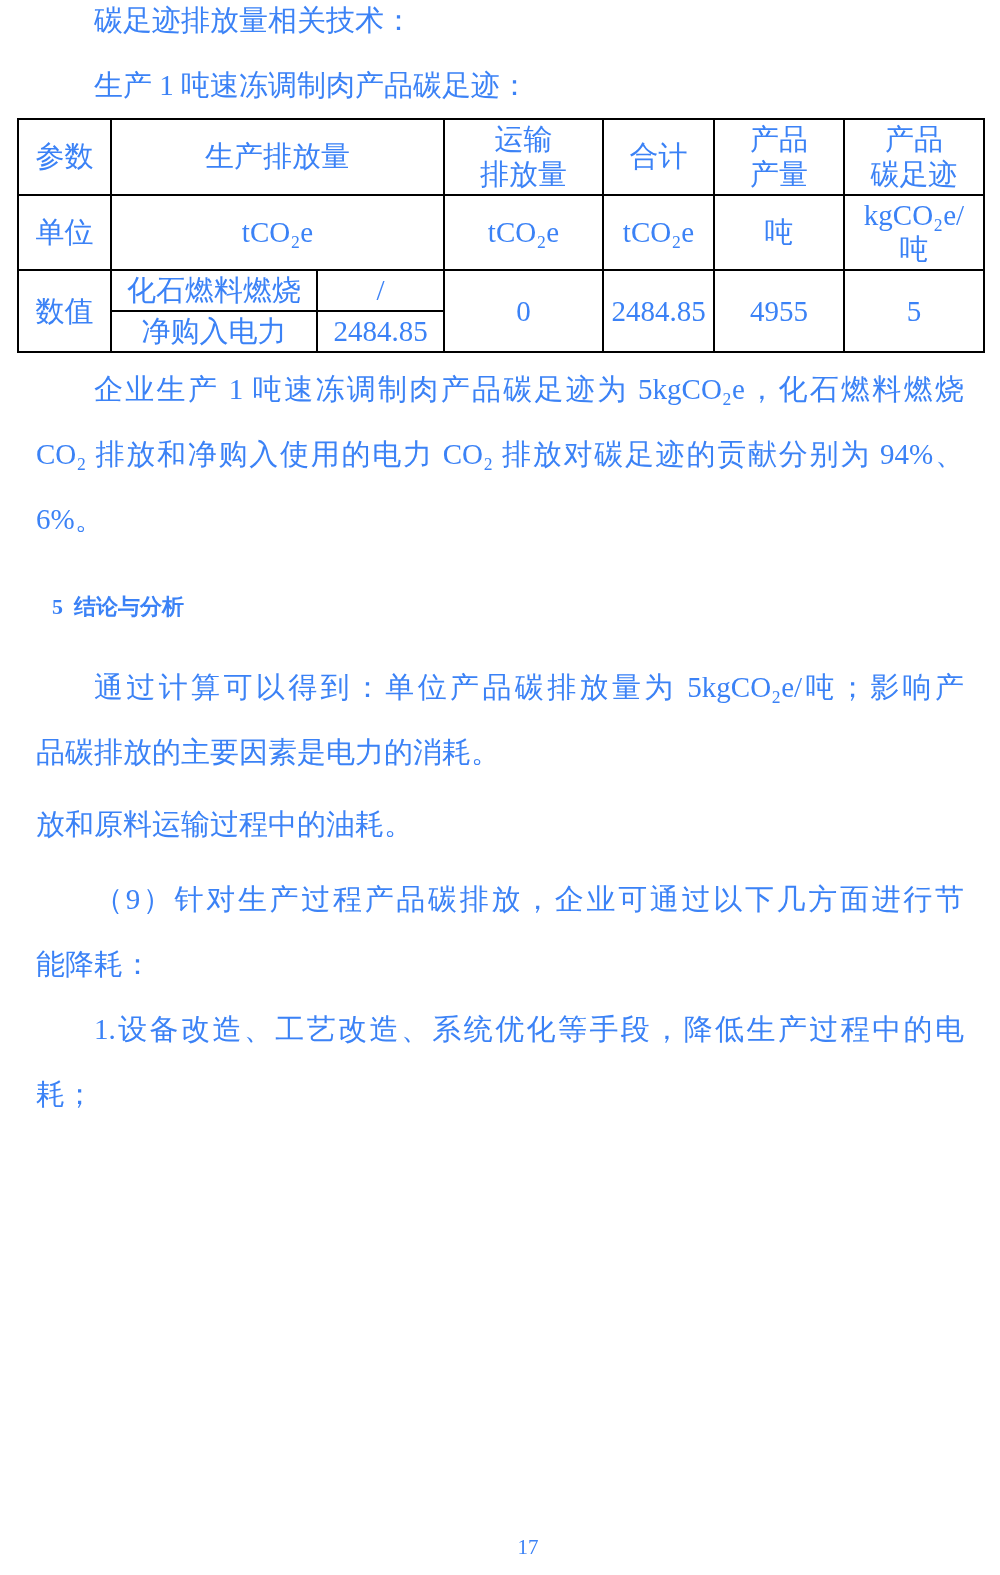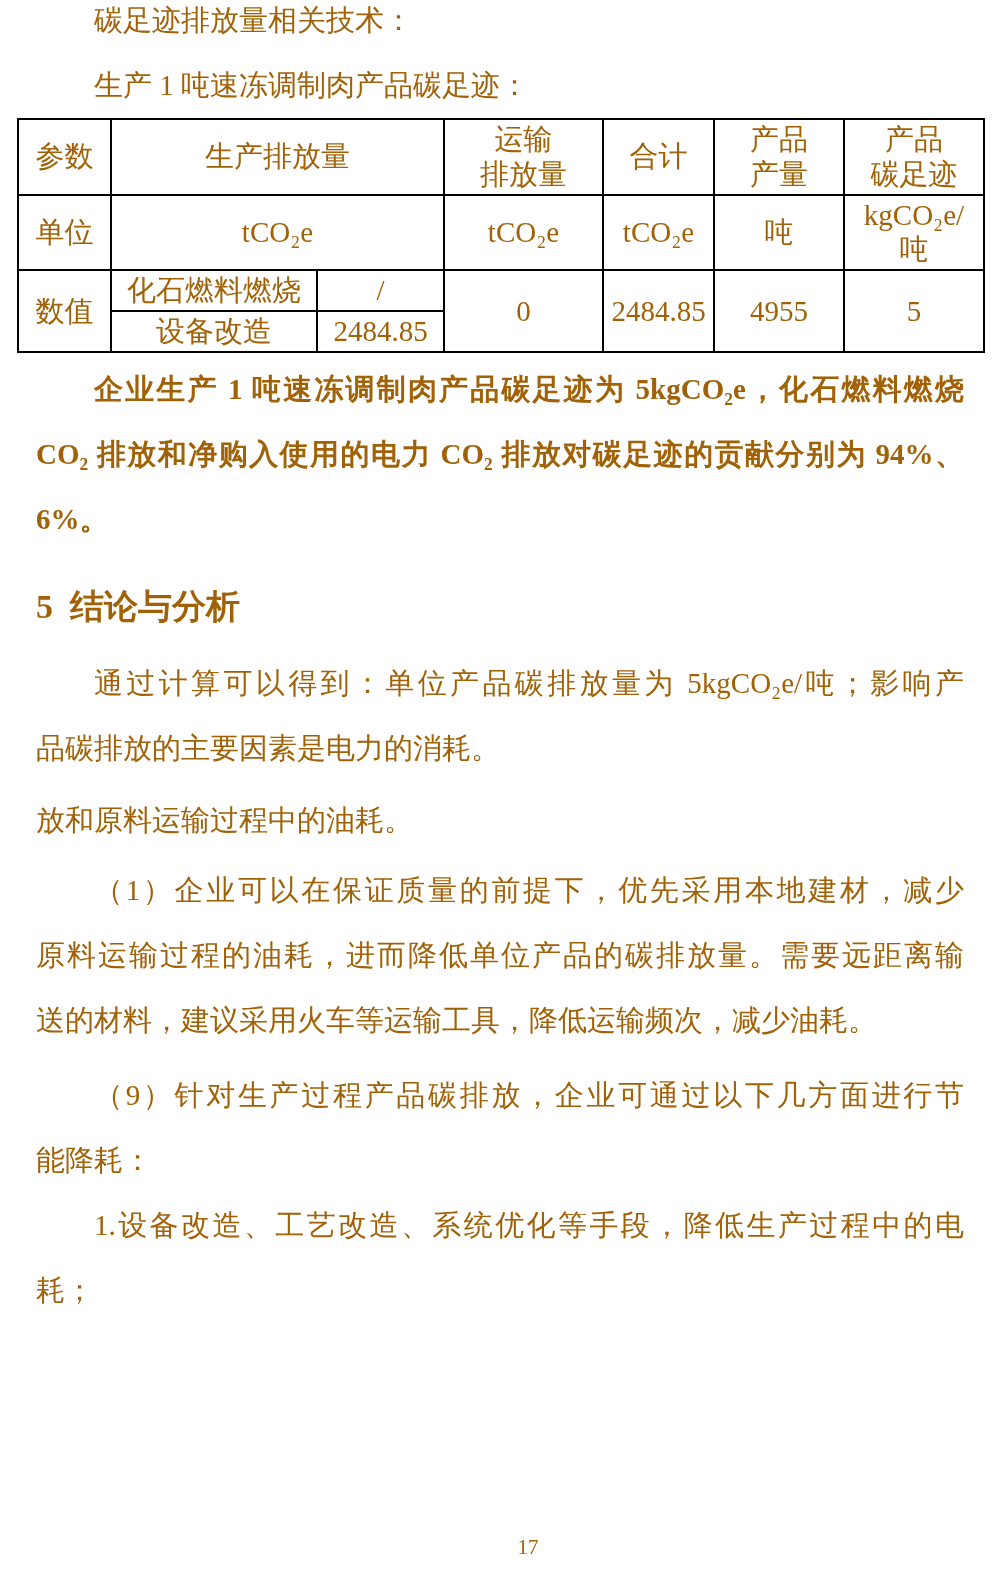--- a/index.html
+++ b/index.html
@@ -1,20 +1,20 @@
 <!DOCTYPE html>
 <html><head>
 <meta charset="utf-8">
 <style>
   html,body { margin:0; padding:0; background:#ffffff; }
   .page {
     position:relative;
     width:1000px; height:1575px;
     background:#ffffff;
-    color:#a16207;
+    color:#3b82f6;
     font-family:"Liberation Serif","DejaVu Serif",serif;
     overflow:hidden;
   }
   .content { position:absolute; left:36px; top:0; width:928px; }
 
   .pline { display:block; height:65px; line-height:65px; font-size:29px; white-space:normal; }
   .full  { text-align:justify; text-align-last:justify; }
   .indent{ padding-left:58px; }
   .para  { margin:0; }
 
@@ -29,28 +29,28 @@
     padding:2px; white-space:pre-line;
     overflow:hidden;
   }
   tr.r1 { height:70px; }
   tr.r2 { height:70px; }
   tr.r3 { height:34px; }
   tr.r4 { height:34px; }
   td.break-cell { word-break:break-all; padding:0 10px; }
 
   .heading {
-    font-size:34px; font-weight:bold;
+    font-size:22px; font-weight:bold;
     height:65px; line-height:65px;
-    white-space:pre; margin:0;
+    white-space:pre; margin:16px;
   }
   .h5 { margin-top:22px; }
   .h6 { margin-top:27px; }
   .p-sec5  { margin-top:12px; }
-  .p-after-table { margin-top:4px;font-weight:bold; }
+  .p-after-table { margin-top:4px; }
   .p-sec6  { margin-top:7px; }
   .p-item1 { margin-top:5px; }
   .p-item2 { margin-top:10px; }
   .p-item3 { margin-top:0; }
 
   .footer {
     position:absolute; left:0; top:1532px; width:1000px;
     text-align:center; font-size:21px; line-height:30px;margin-left:28px;
   }
 </style>
@@ -100,21 +100,21 @@
         <tr class="r3">
           <td rowspan="2">数值</td>
           <td>化石燃料燃烧</td>
           <td>/</td>
           <td rowspan="2">0</td>
           <td rowspan="2" class="break-cell">2484.85</td>
           <td rowspan="2">4955</td>
           <td rowspan="2">5</td>
         </tr>
         <tr class="r4">
-          <td>设备改造</td>
+          <td>净购入电力</td>
           <td>2484.85</td>
         </tr>
       </tbody>
         </table>
     </div>
 
     <p class="para p-after-table">
       <span class="pline indent full">企业生产 1 吨速冻调制肉产品碳足迹为 5kgCO₂e，化石燃料燃烧</span>
       <span class="pline full">CO₂ 排放和净购入使用的电力 CO₂ 排放对碳足迹的贡献分别为 94%、</span>
       <span class="pline">6%。</span>
@@ -125,25 +125,20 @@
     <p class="para p-sec5">
       <span class="pline indent full">通过计算可以得到：单位产品碳排放量为 5kgCO₂e/吨；影响产</span>
       <span class="pline">品碳排放的主要因素是电力的消耗。</span>
     </p>
 
 
     <p class="para p-sec6">
       <span class="pline">放和原料运输过程中的油耗。</span>
     </p>
 
-    <p class="para p-item1">
-      <span class="pline indent full">（1）企业可以在保证质量的前提下，优先采用本地建材，减少</span>
-      <span class="pline full">原料运输过程的油耗，进而降低单位产品的碳排放量。需要远距离输</span>
-      <span class="pline">送的材料，建议采用火车等运输工具，降低运输频次，减少油耗。</span>
-    </p>
 
     <p class="para p-item2">
       <span class="pline indent full">（9）针对生产过程产品碳排放，企业可通过以下几方面进行节</span>
       <span class="pline">能降耗：</span>
     </p>
 
     <p class="para p-item3">
       <span class="pline indent full">1.设备改造、工艺改造、系统优化等手段，降低生产过程中的电</span>
       <span class="pline">耗；</span>
     </p>

